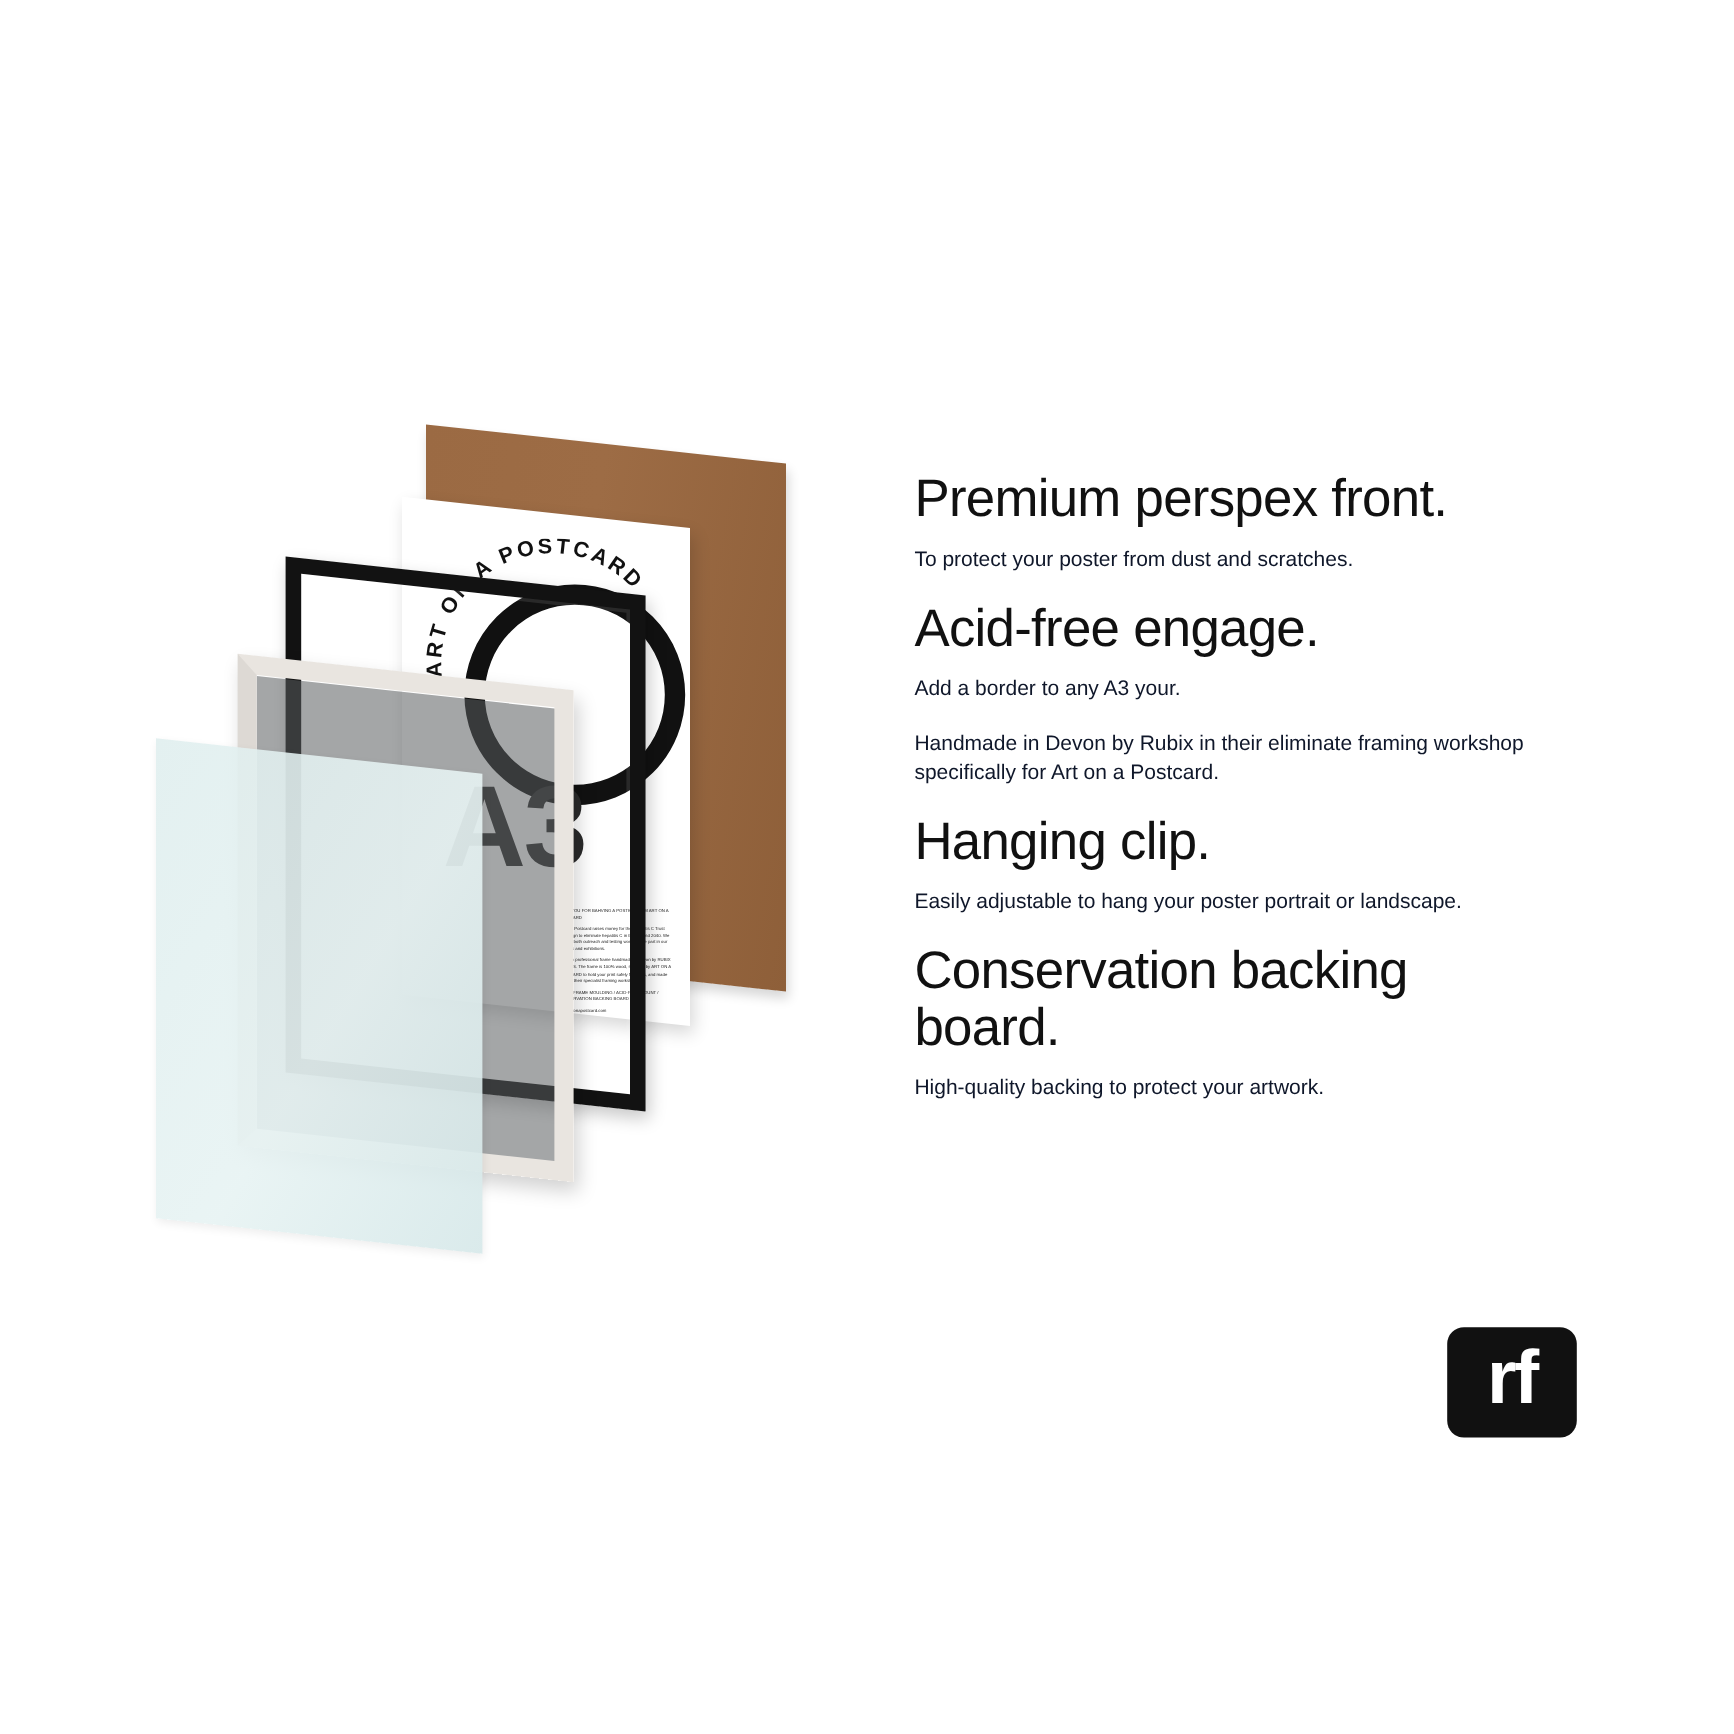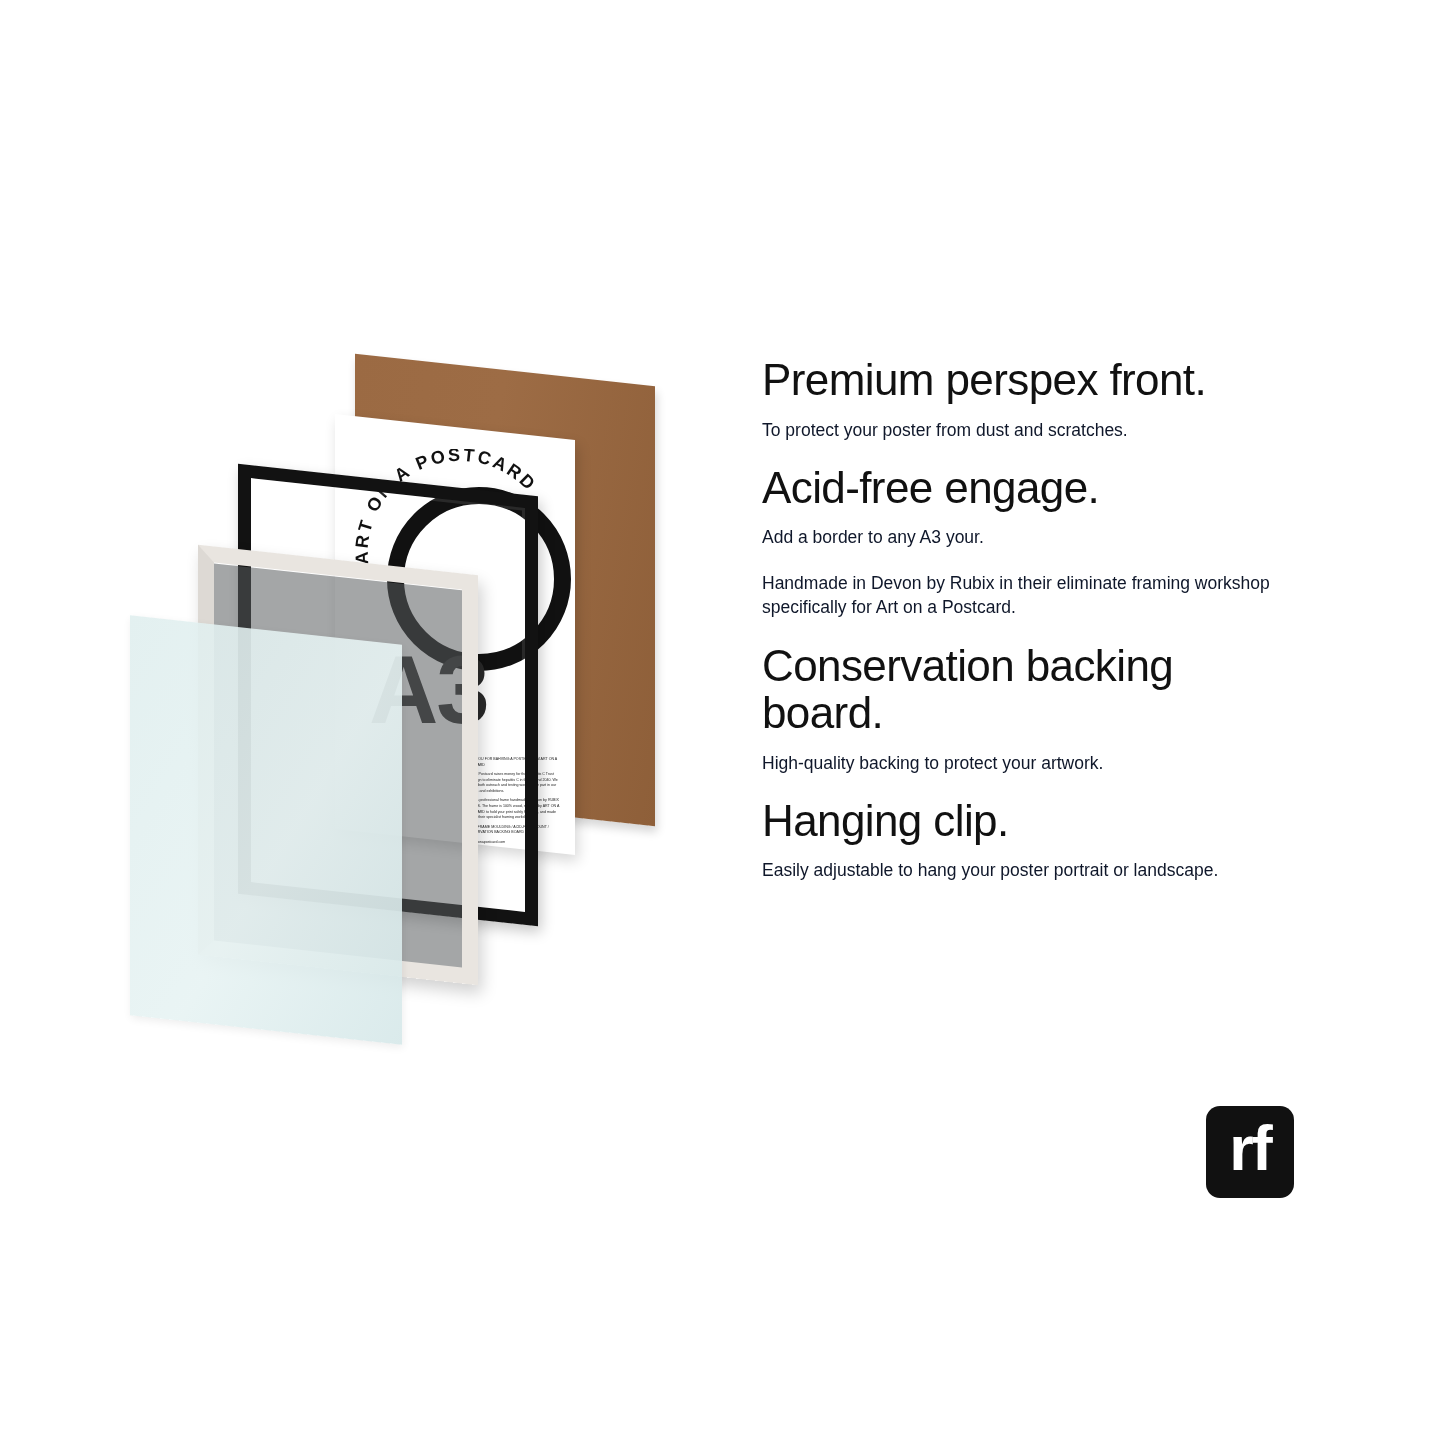--- a/index.html
+++ b/index.html
@@ -164,21 +164,21 @@
     height: 400px;
     background: linear-gradient(120deg, rgba(223,238,238,0.88) 0%, rgba(231,243,243,0.9) 55%, rgba(214,232,233,0.9) 100%);
     transform: skewY(6.2deg);
     box-shadow: 1px 3px 8px rgba(0,0,0,0.07);
   }
 
   
   .features {
     position: absolute;
     left: 762px;
-    top: 356px;
+    top: 392px;
     width: 540px;
   }
   .feature-title {
     font-size: 44px;
     line-height: 1.08;
     font-weight: normal;
     letter-spacing: -0.6px;
     margin: 0;
     color: #111;
   }
@@ -189,21 +189,21 @@
     color: #0f172a;
     max-width: 530px;
   }
   .feature:last-child .feature-desc { margin-bottom: 0; }
 
   
   .logo {
     position: absolute;
     left: 1206px;
     top: 1106px;
-    width: 88px;
+    width: 108px;
     height: 92px;
     border-radius: 14px;
     background: #111111;
     color: #ffffff;
     display: flex;
     align-items: center;
     justify-content: center;
   }
   .logo-text {
     font-family: "Liberation Sans", sans-serif;
@@ -268,25 +268,25 @@
   <div class="feature">
     <h2 class="feature-title">Acid-free engage.</h2>
     <p class="feature-desc">Add a border to any A3 your.</p>
   </div>
 
   <div class="feature">
     <p class="feature-desc">Handmade in Devon by Rubix in their eliminate framing workshop specifically for Art on a Postcard.</p>
   </div>
 
   <div class="feature">
+    <h2 class="feature-title">Hanging clip.</h2>
+    <p class="feature-desc">Easily adjustable to hang your poster portrait or landscape.</p>
+  </div>
+
+  <div class="feature">
     <h2 class="feature-title">Conservation backing board.</h2>
     <p class="feature-desc">High-quality backing to protect your artwork.</p>
-  </div>
-
-  <div class="feature">
-    <h2 class="feature-title">Hanging clip.</h2>
-    <p class="feature-desc">Easily adjustable to hang your poster portrait or landscape.</p>
   </div>
 </div>
 
 <div class="logo">
   <span class="logo-text">rf</span>
 </div>
 
 </body></html>

